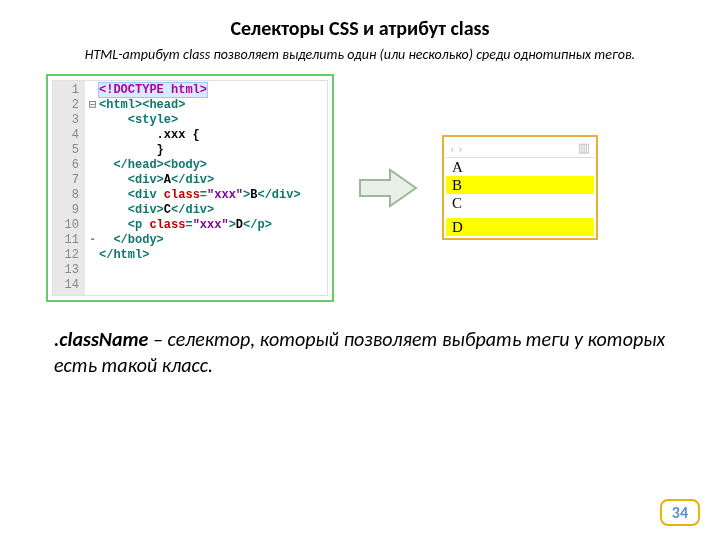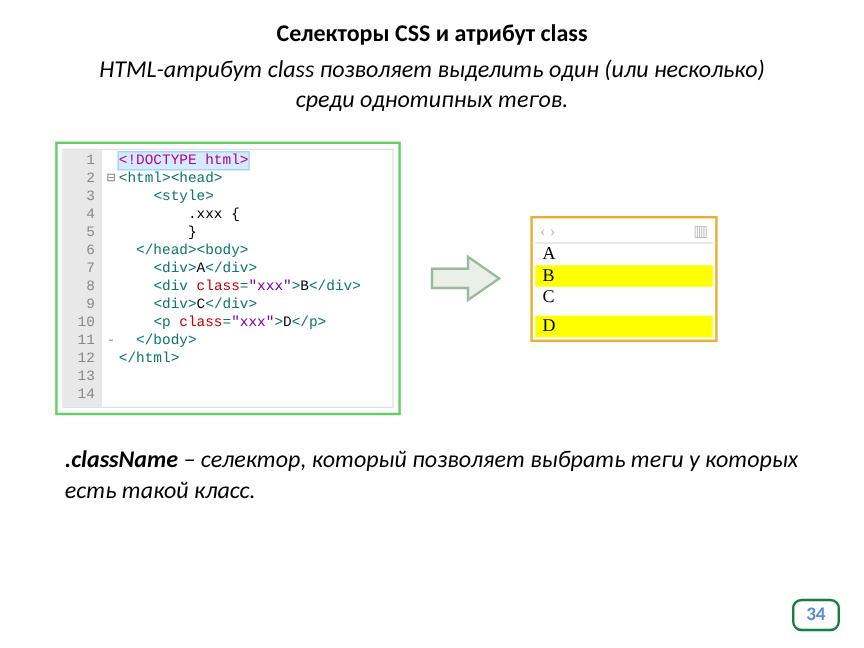--- a/index.html
+++ b/index.html
@@ -27,22 +27,22 @@
     font-size: 25px;
     font-weight: bold;
     margin: 0 0 10px 0;
   }
   .subtitle .c-blue { color: #0066cc; }
   .subtitle .c-red  { color: #c00000; }
   .subtitle .c-grn  { color: #00a000; }
   .intro {
     text-align: center;
     font-style: italic;
-    font-size: 20px;
-    margin: 0 40px 22px 40px;
+    font-size: 14px;
+    margin: 0 40px 10px 40px;
     line-height: 1.25;
   }
   .row {
     display: flex;
     align-items: center;
     gap: 22px;
     margin: 0 16px 24px 16px;
   }
 
   
@@ -64,20 +64,21 @@
     text-align: right;
     padding: 2px 6px;
     user-select: none;
     min-width: 20px;
   }
   .gutter div, .codelines div { height: 15px; white-space: pre; }
   .codelines {
     padding: 2px 8px 2px 4px;
     min-width: 230px;
     color: #000;
+    font-weight: bold;
   }
   .fold { color: #888; display:inline-block; width:10px; }
   .sel { background: #3399ff33; outline: 1px solid #3399ff88; }
   .k-pink   { color: #b000a0; }
   .k-blue   { color: #0f766e; }
   .k-red    { color: #c00000; }
   .k-purple { color: #8000a0; }
 
   
   .arrow-box svg { display:block; }
@@ -112,21 +113,21 @@
     font-style: italic;
     margin: 0 24px;
     line-height: 1.3;
   }
   .note .bold { font-weight: bold; font-style: italic; }
 
   .pagenum {
     position: absolute;
     right: 20px;
     bottom: 14px;
-    border: 2px solid #15803d;
+    border: 2px solid #eab308;
     border-radius: 8px;
     padding: 2px 10px;
     color: #5a8ed6;
     font-weight: bold;
     font-size: 16px;
   }
 </style>
 </head>
 <body>
 

